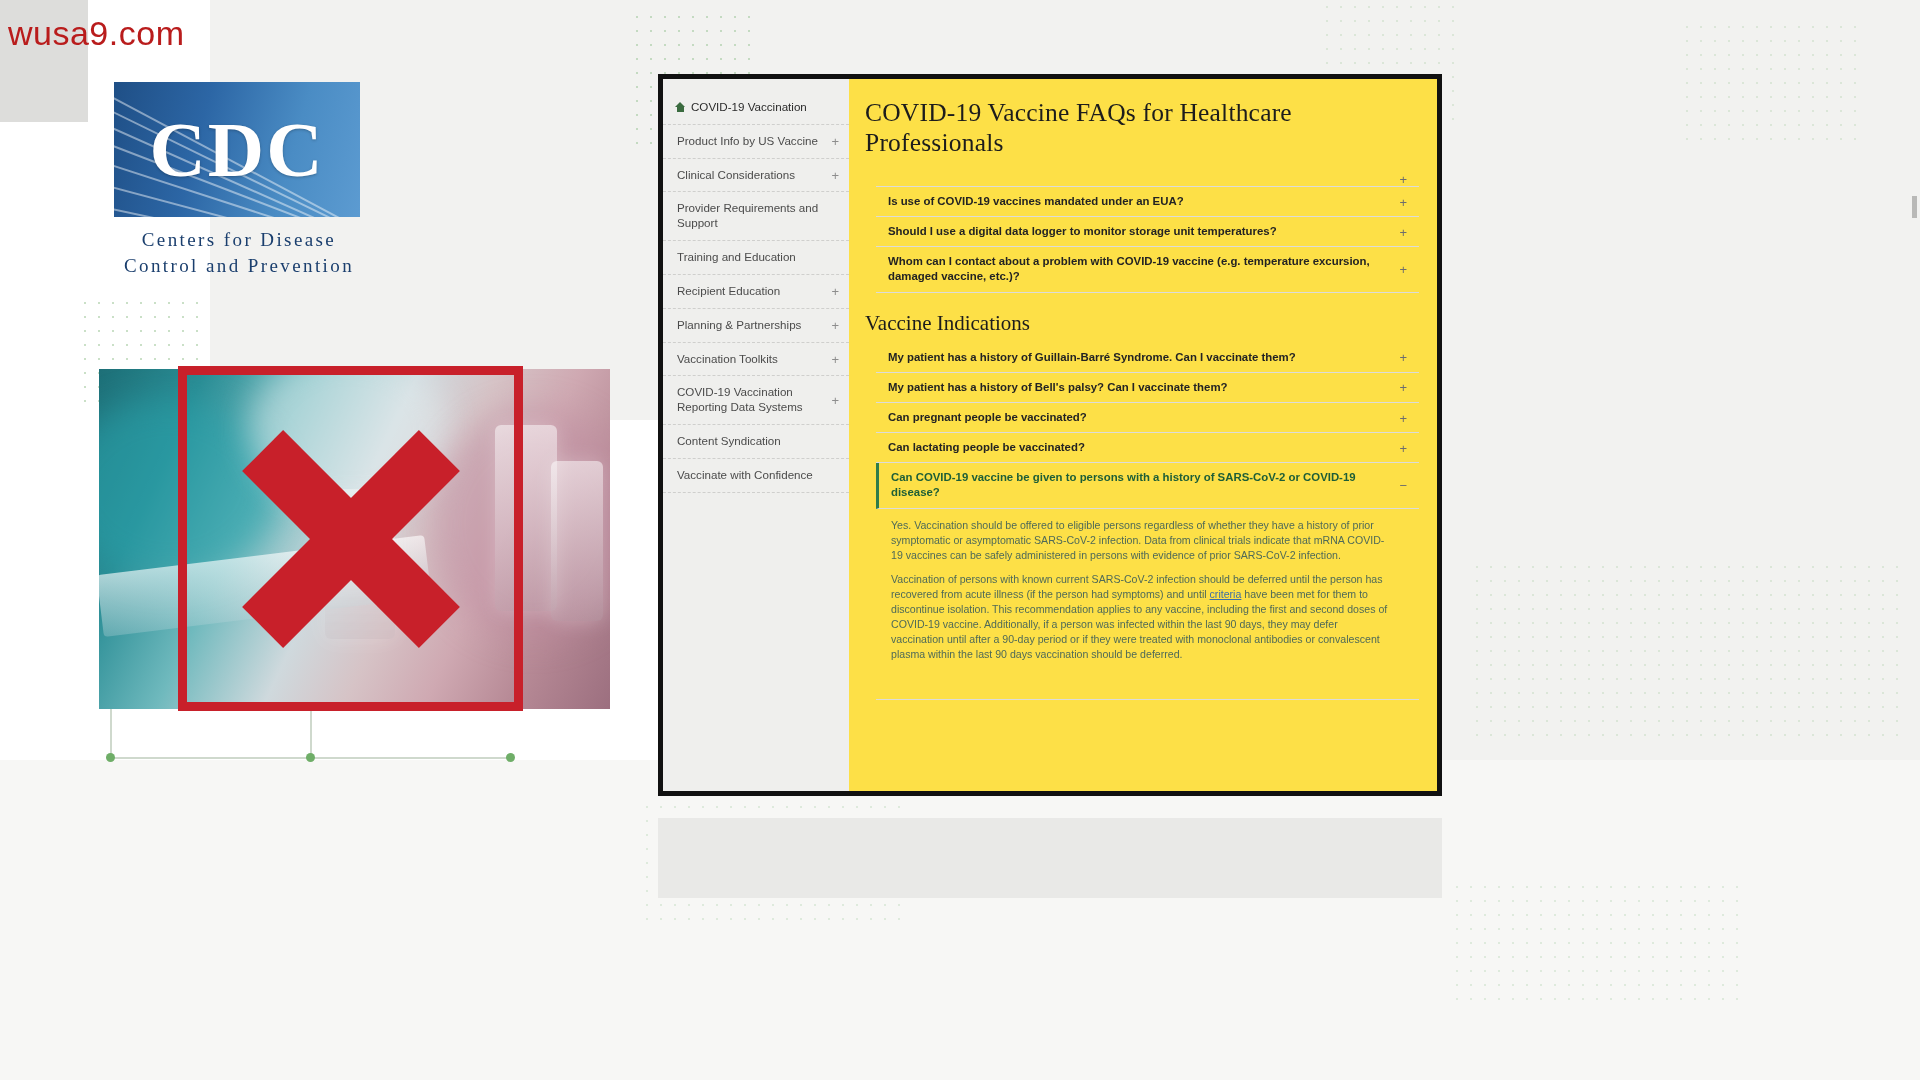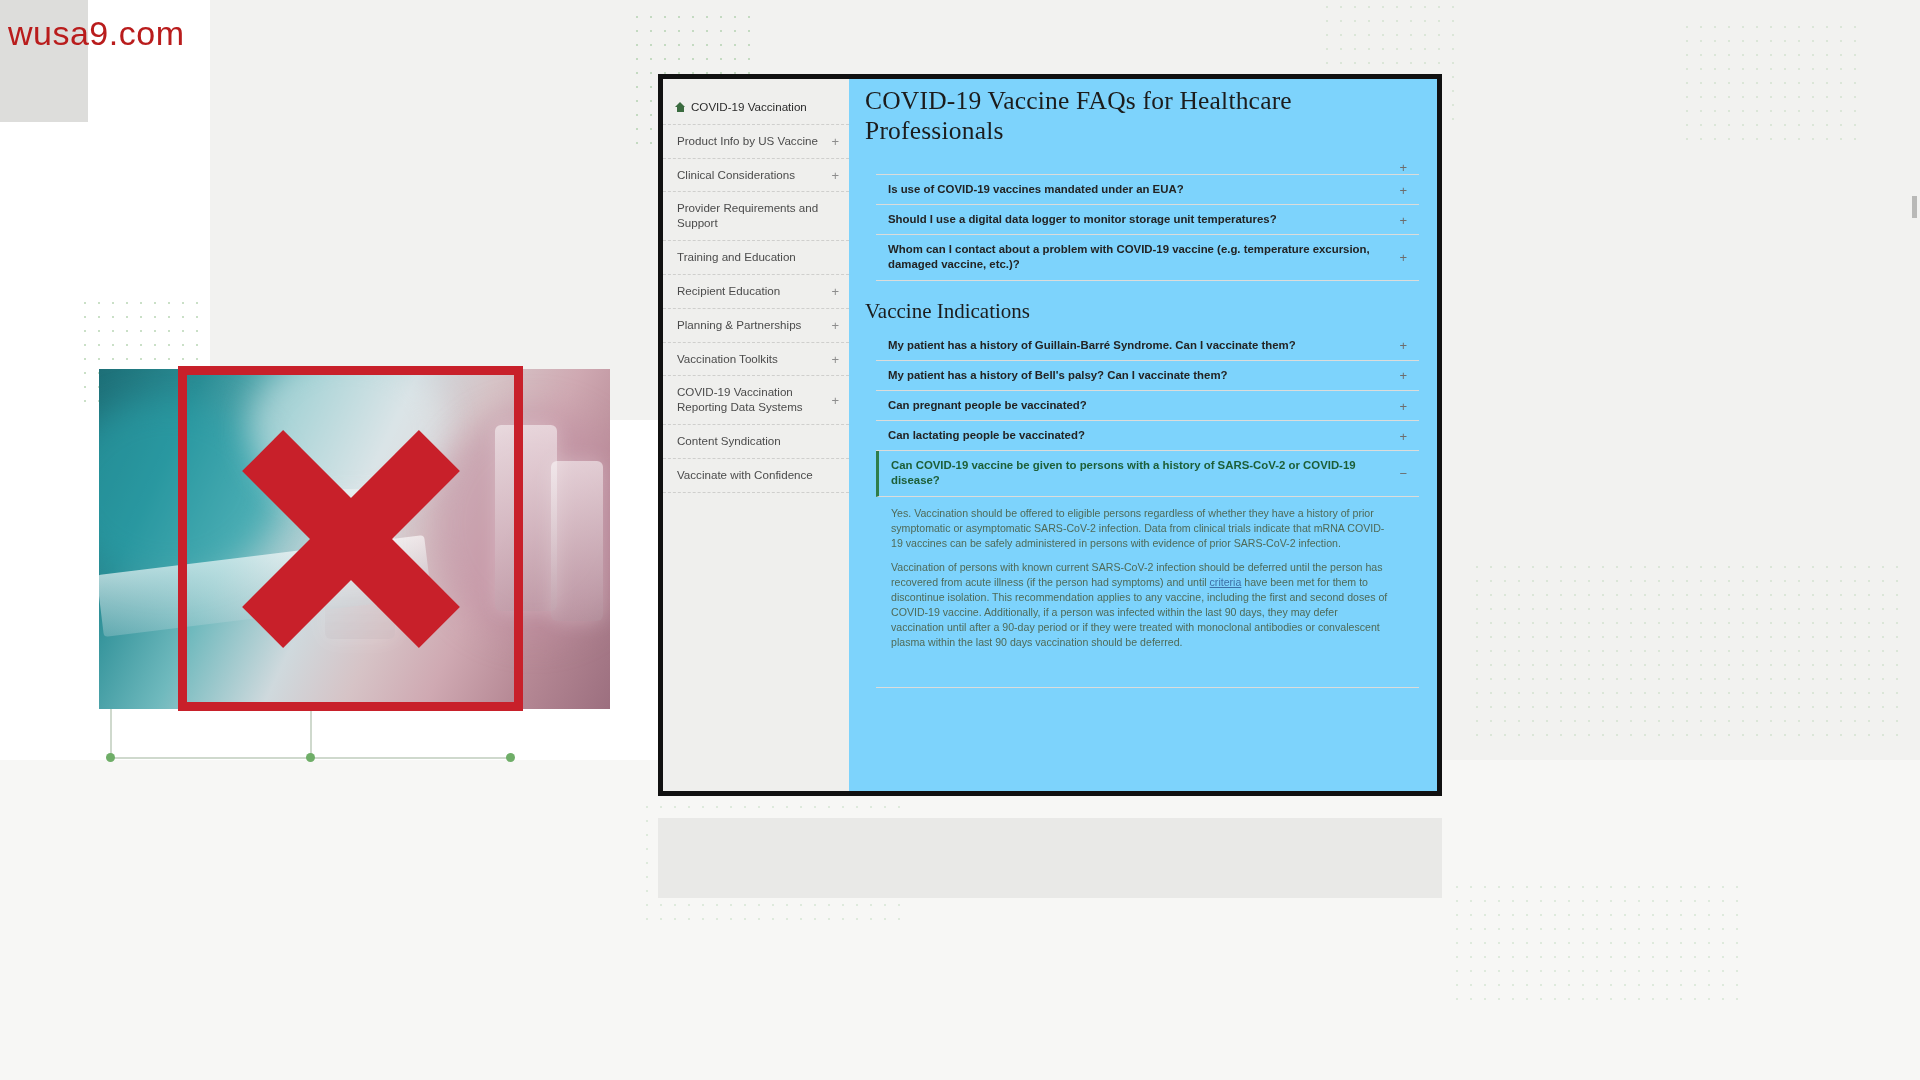--- a/index.html
+++ b/index.html
@@ -146,21 +146,21 @@
     background: #c8202a;
   }
   #redx-box .bar.a { transform: rotate(45deg); }
   #redx-box .bar.b { transform: rotate(-45deg); }
 
   
   #site {
     position: absolute;
     left: 658px; top: 74px;
     width: 784px; height: 722px;
-    background: #7dd3fc;
+    background: #fde047;
     border: 5px solid #111111;
     z-index: 35;
     overflow: hidden;
     display: flex;
   }
 
   
   #site-nav {
     width: 186px;
     flex: 0 0 186px;
@@ -208,21 +208,21 @@
     content: "";
     position: absolute;
     left: 2px; top: 4.6px;
     width: 7px; height: 5.4px;
     background: #3a6b3f;
   }
 
   
   #site-main {
     flex: 1 1 auto;
-    padding: 0 18px 0 16px;
+    padding: 12px 18px 0 16px;
     overflow: hidden;
   }
   #page-title {
     font-family: "Liberation Serif", serif;
     font-size: 25.5px;
     font-weight: 400;
     color: #1c1c1c;
     letter-spacing: .2px;
     margin: 7px 0 14px 0;
   }
@@ -317,20 +317,36 @@
   <div style="position:absolute;left:106px;top:753px;width:9px;height:9px;border-radius:50%;background:#6fae68;"></div>
   <div style="position:absolute;left:306px;top:753px;width:9px;height:9px;border-radius:50%;background:#6fae68;"></div>
   <div style="position:absolute;left:506px;top:753px;width:9px;height:9px;border-radius:50%;background:#6fae68;"></div>
 
   <div id="bottom-panel"></div>
   <div id="right-scroll"></div>
 
   <div id="watermark-bar"></div>
   <div id="watermark">wusa9.com</div>
 
+  <div id="cdc-logo">
+    <div id="cdc-mark">
+      <div class="swoosh" style="left:-40px;top:-6px;transform:rotate(28deg);"></div>
+      <div class="swoosh" style="left:-40px;top:10px;transform:rotate(26deg);"></div>
+      <div class="swoosh" style="left:-40px;top:28px;transform:rotate(24deg);"></div>
+      <div class="swoosh" style="left:-40px;top:48px;transform:rotate(21deg);"></div>
+      <div class="swoosh" style="left:-40px;top:70px;transform:rotate(18deg);"></div>
+      <div class="swoosh" style="left:-40px;top:94px;transform:rotate(15deg);"></div>
+      <div class="swoosh" style="left:-40px;top:118px;transform:rotate(12deg);"></div>
+      <div class="letters">CDC</div>
+    </div>
+    <div id="cdc-tagline">
+      <div>Centers for Disease</div>
+      <div>Control and Prevention</div>
+    </div>
+  </div>
 
   <div id="photo-wrap">
     <div id="photo">
       <div class="blur-hi" style="left:-40px;top:30px;width:220px;height:180px;background:rgba(40,160,170,.55);"></div>
       <div class="blur-hi" style="left:150px;top:-20px;width:200px;height:160px;background:rgba(230,240,242,.5);"></div>
       <div class="blur-hi" style="left:330px;top:40px;width:210px;height:230px;background:rgba(190,140,160,.45);"></div>
       <div class="syringe"></div>
       <div class="vial" style="left:396px;top:56px;width:62px;height:186px;"></div>
       <div class="vial" style="left:452px;top:92px;width:52px;height:160px;"></div>
       <div class="vial" style="left:226px;top:120px;width:70px;height:150px;opacity:.75;"></div>

